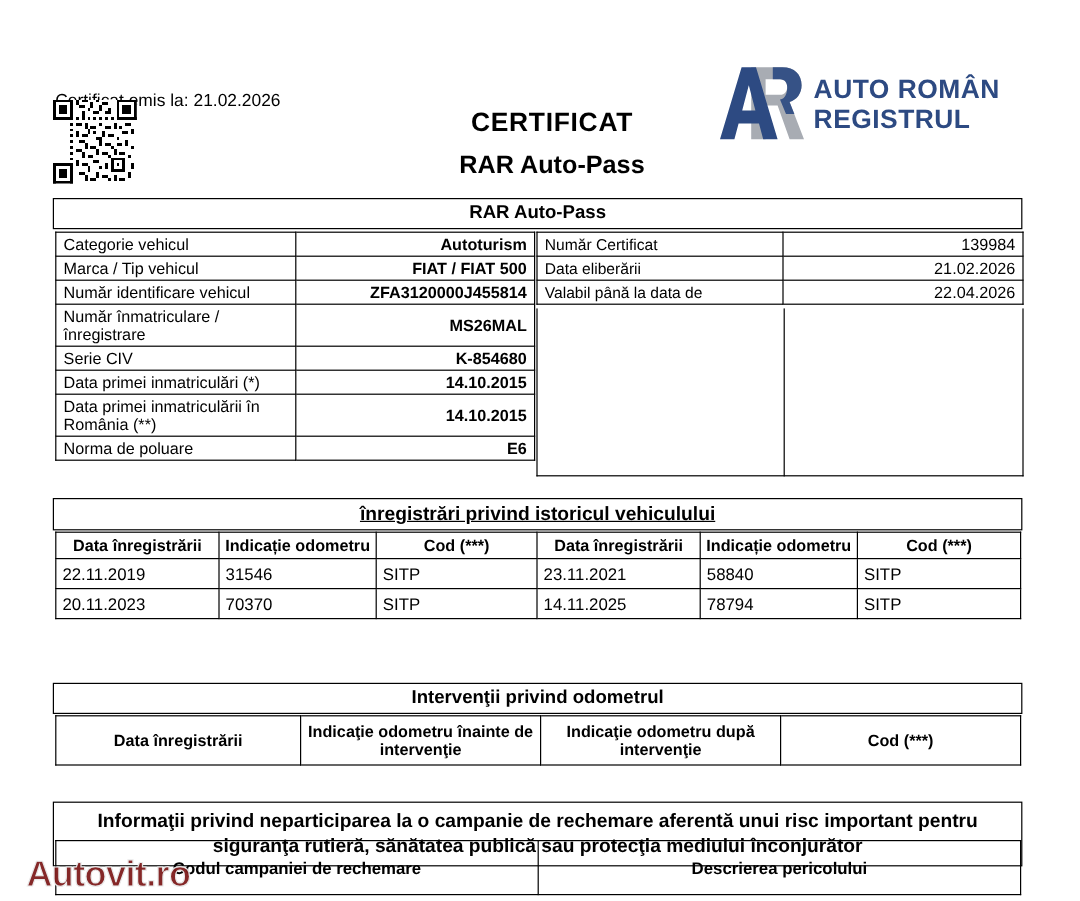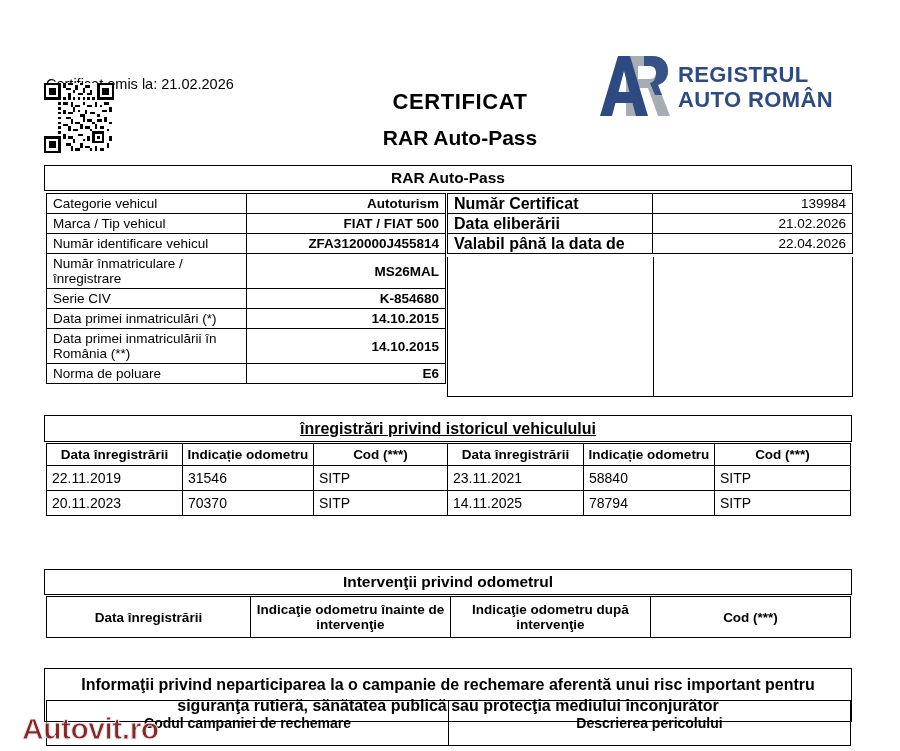--- a/index.html
+++ b/index.html
@@ -129,21 +129,21 @@
     text-align: right;
     font-weight: bold;
     font-size: 13.5px;
   }
 
   #tbl-right {
     left: 447px; top: 193px; width: 405px;
   }
   #tbl-right col.c1 { width: 205px; }
   #tbl-right col.c2 { width: 200px; }
-  #tbl-right td.label { font-size: 16px; font-weight: bold; }
+  #tbl-right td.label { font-size: 13px; }
   #tbl-right td.value {
     text-align: right;
     font-weight: normal;
     font-size: 13.5px;
   }
 
   #right-filler {
     position: absolute;
     left: 447px;
     top: 257px;
@@ -395,22 +395,22 @@
       <svg width="74" height="68" viewBox="0 0 74 68">
 
         <path d="M26 4 H52 C62 4 68 10 68 19 C68 26 64 31 58 33 L70 64 H58 L48 36 H38 V64 H26 Z M38 14 V27 H50 C54 27 56 24 56 20.5 C56 17 54 14 50 14 Z" fill="#a8acb3"></path>
 
         <path d="M18 4 H30 L48 64 H36 L32.5 51 H15.5 L12 64 H0 Z M24 19 L18.5 40 H29.5 Z" fill="#2d4a82"></path>
 
         <path d="M44 4 H52 C62 4 68 10 68 19 C68 26 64 31 58 33 L62 43 L55 43 L50 31 C55 30 56 25 56 20.5 C56 17 54 14 50 14 H44 Z" fill="#2d4a82" opacity="0.92"></path>
       </svg>
     </div>
     <div id="logo-text">
+      <div>AUTO ROMÂN</div>
       <div>REGISTRUL</div>
-      <div>AUTO ROMÂN</div>
     </div>
   </div>
 </div>
 
 <div class="frame" id="main-banner">
   <div class="bt">RAR Auto-Pass</div>
 </div>
 
 <table class="tbl" id="tbl-left">
   <colgroup>

